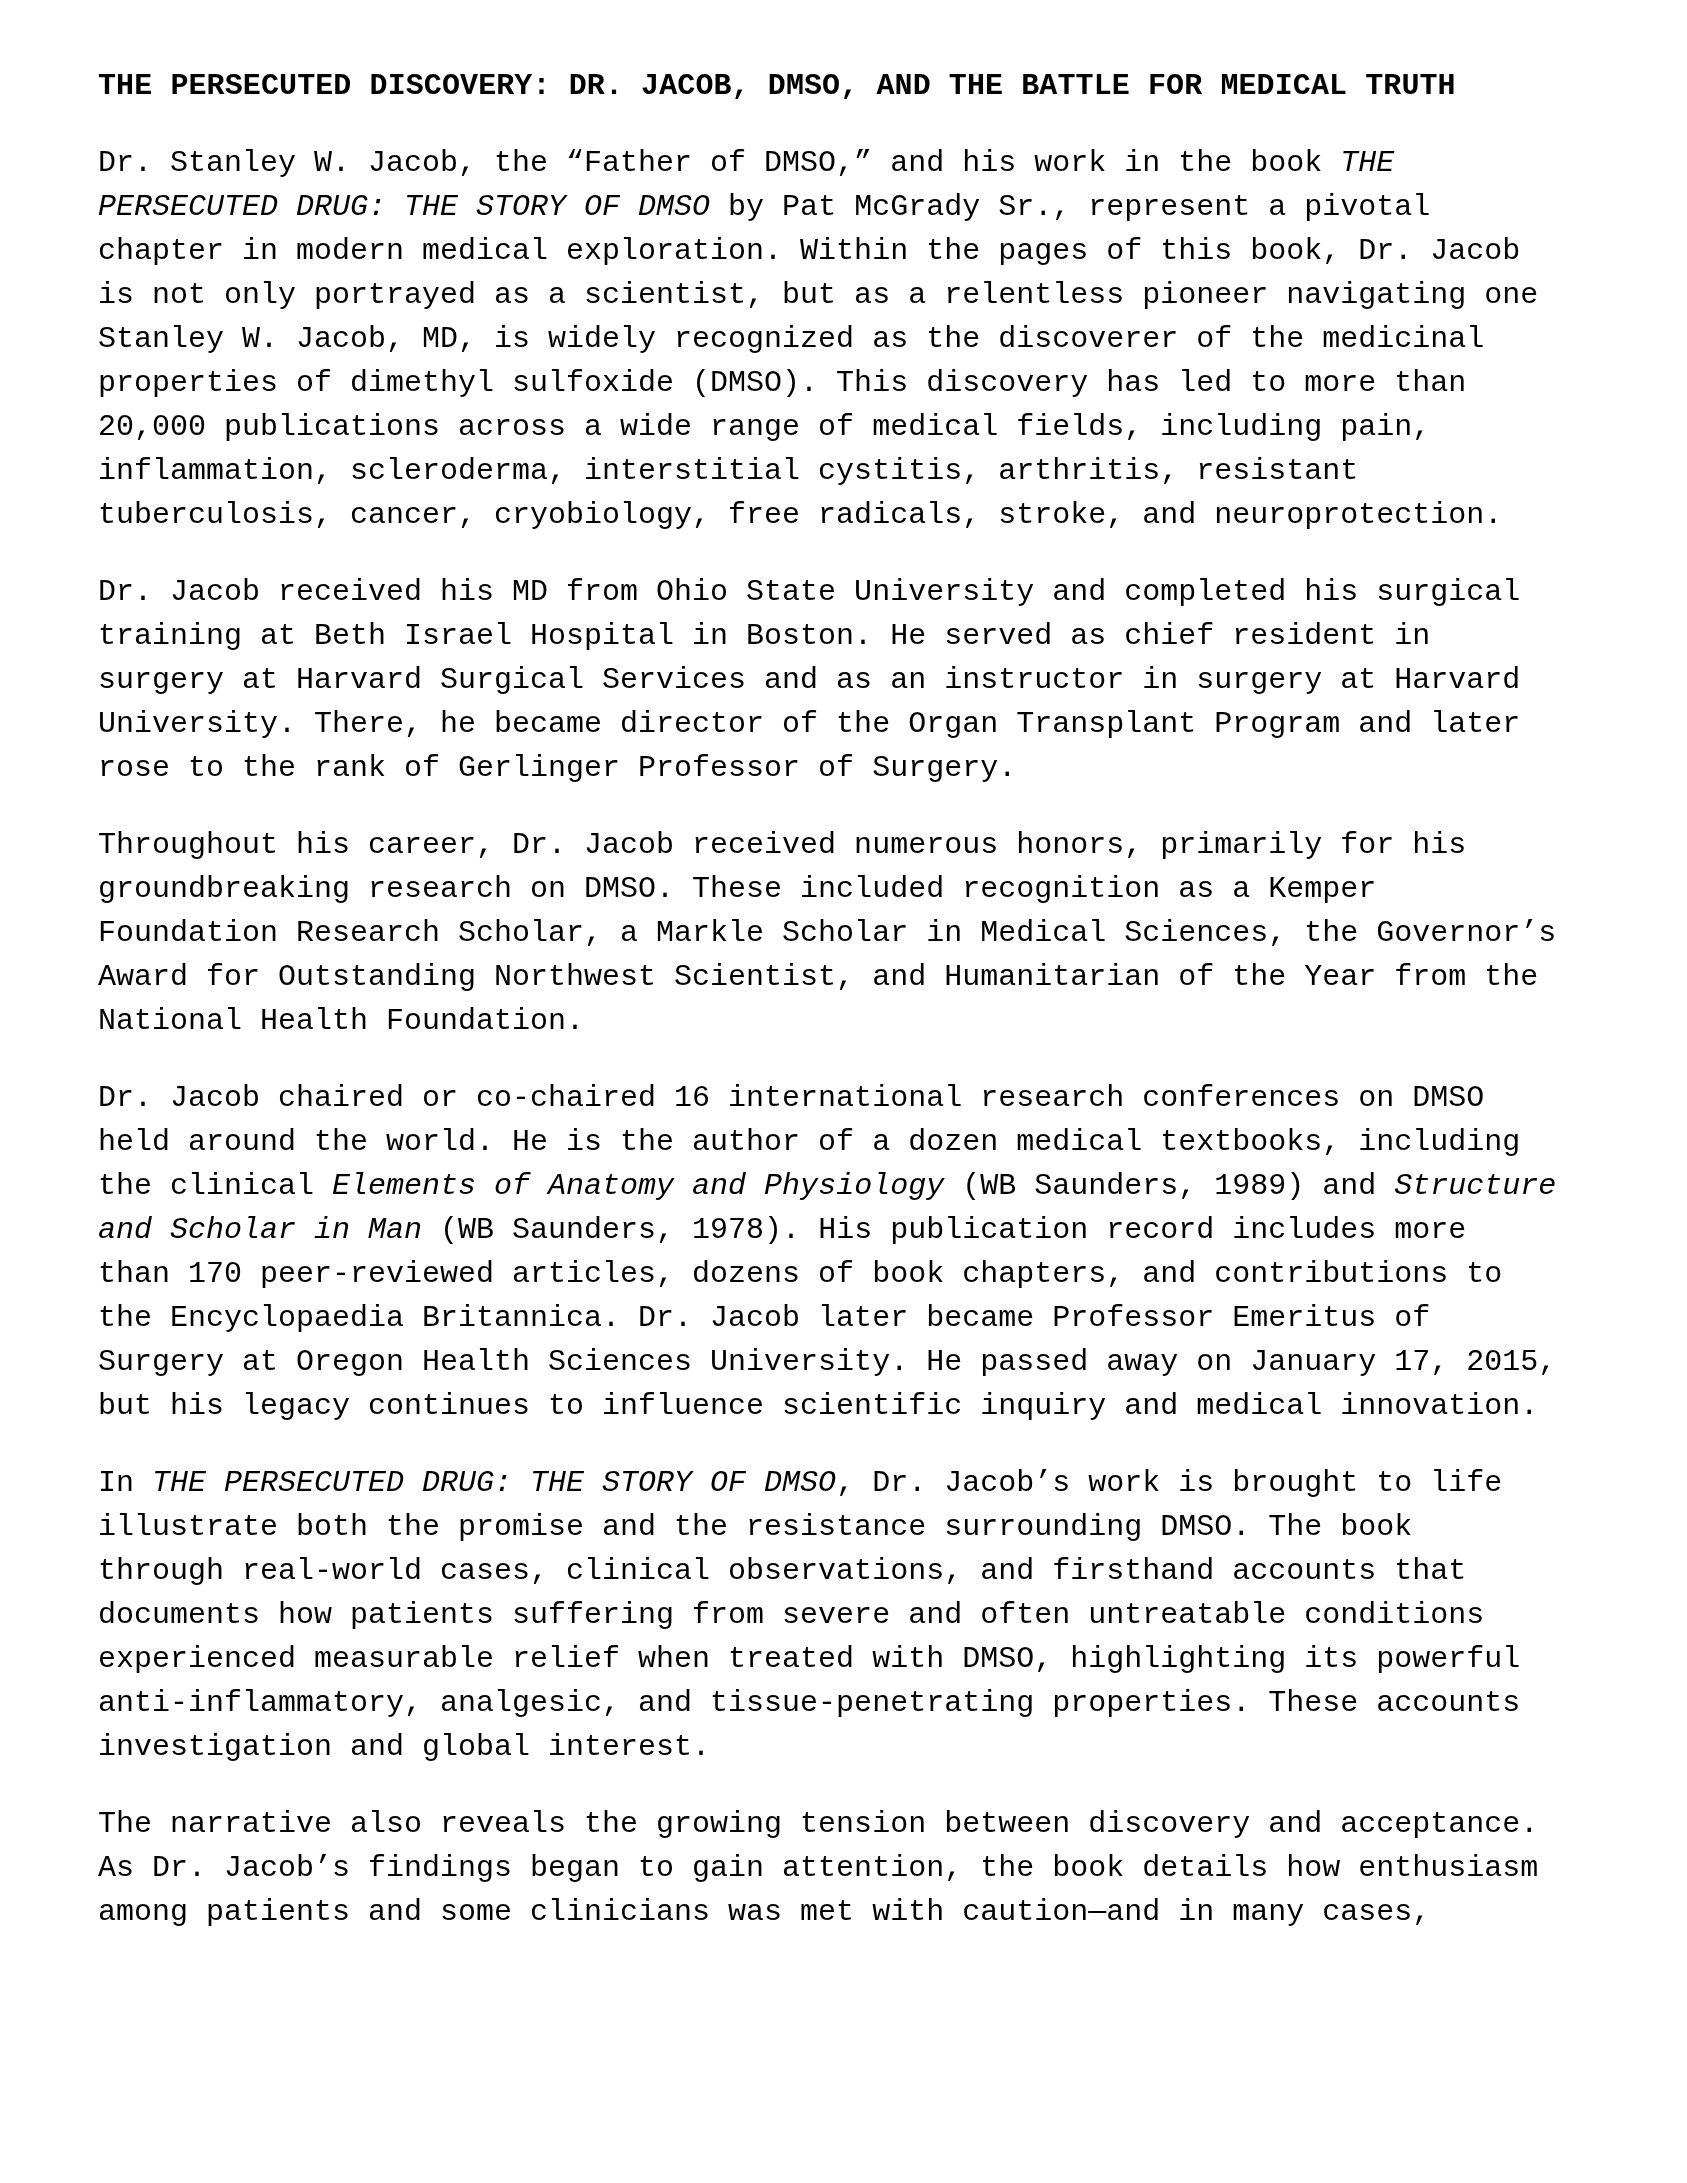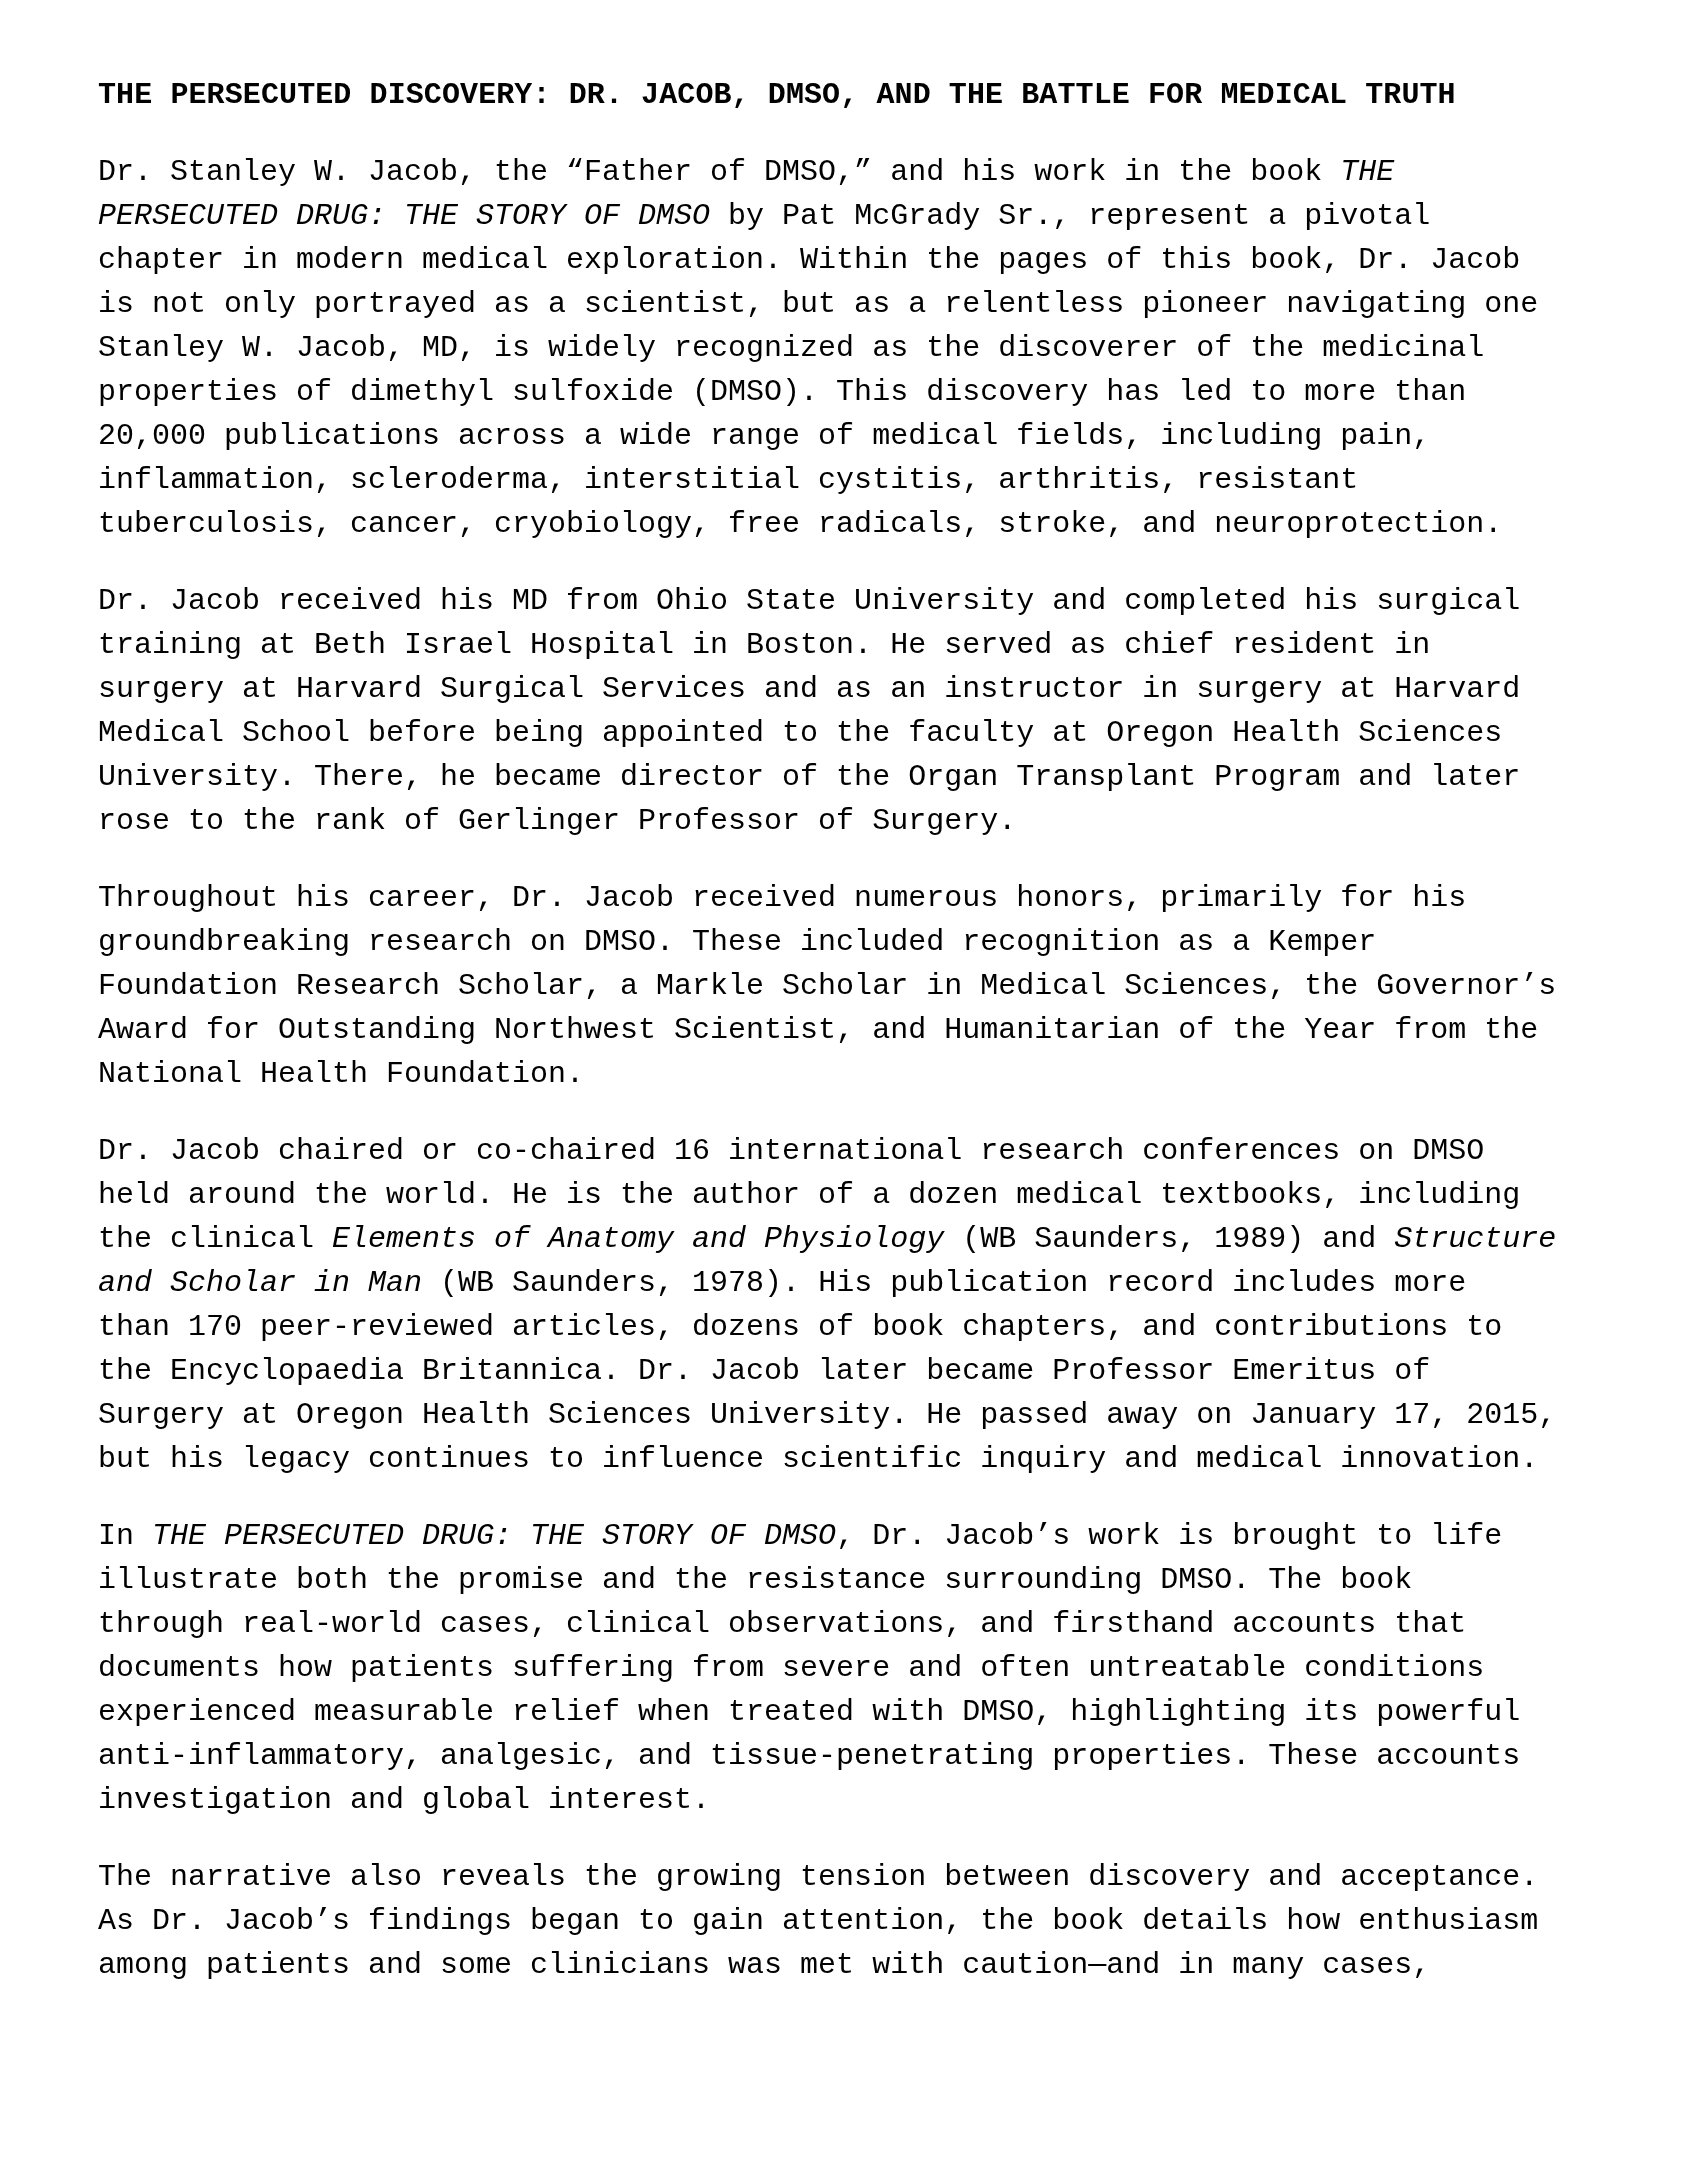--- a/index.html
+++ b/index.html
@@ -1,21 +1,21 @@
 <!DOCTYPE html>
 <html style="font-size:11px"><head>
   <meta charset="utf-8">
   <style>
     html, body { margin: 0; padding: 0; background: #ffffff; }
     body {
       width: 1687px; height: 2183px; overflow: hidden; position: relative;
       font-family: "Liberation Mono", "DejaVu Sans Mono", monospace;
       color: #000000;
     }
-    .page { position: absolute; left: 98px; top: 73px; width: 1502px; }
+    .page { position: absolute; left: 98px; top: 64px; width: 1502px; }
     .title {
       font-weight: bold; font-size: 30px; line-height: 44px; margin: 0 0 33px 0;
       white-space: pre; letter-spacing: 0.1px;
     }
     .para { margin: 0 0 33px 0; font-size: 30px; line-height: 44px; }
     .line { display: block; white-space: pre; height: 44px; }
     .it { font-style: italic; text-align: right; }
   </style>
 </head>
 <body>
@@ -31,21 +31,20 @@
         <span class="line"><span>Stanley W. Jacob, MD, is widely recognized as the discoverer of the medicinal</span></span>
         <span class="line"><span>properties of dimethyl sulfoxide (DMSO). This discovery has led to more than</span></span>
         <span class="line"><span>20,000 publications across a wide range of medical fields, including pain,</span></span>
         <span class="line"><span>inflammation, scleroderma, interstitial cystitis, arthritis, resistant</span></span>
         <span class="line"><span>tuberculosis, cancer, cryobiology, free radicals, stroke, and neuroprotection.</span></span>
       </p>
       <p class="para">
         <span class="line"><span>Dr. Jacob received his MD from Ohio State University and completed his surgical</span></span>
         <span class="line"><span>training at Beth Israel Hospital in Boston. He served as chief resident in</span></span>
         <span class="line"><span>surgery at Harvard Surgical Services and as an instructor in surgery at Harvard</span></span>
-        <span class="line"><span>Medical School before being appointed to the faculty at Oregon Health Sciences</span></span>
         <span class="line"><span>University. There, he became director of the Organ Transplant Program and later</span></span>
         <span class="line"><span>rose to the rank of Gerlinger Professor of Surgery.</span></span>
       </p>
       <p class="para">
         <span class="line"><span>Throughout his career, Dr. Jacob received numerous honors, primarily for his</span></span>
         <span class="line"><span>groundbreaking research on DMSO. These included recognition as a Kemper</span></span>
         <span class="line"><span>Foundation Research Scholar, a Markle Scholar in Medical Sciences, the Governor’s</span></span>
         <span class="line"><span>Award for Outstanding Northwest Scientist, and Humanitarian of the Year from the</span></span>
         <span class="line"><span>National Health Foundation.</span></span>
       </p>

